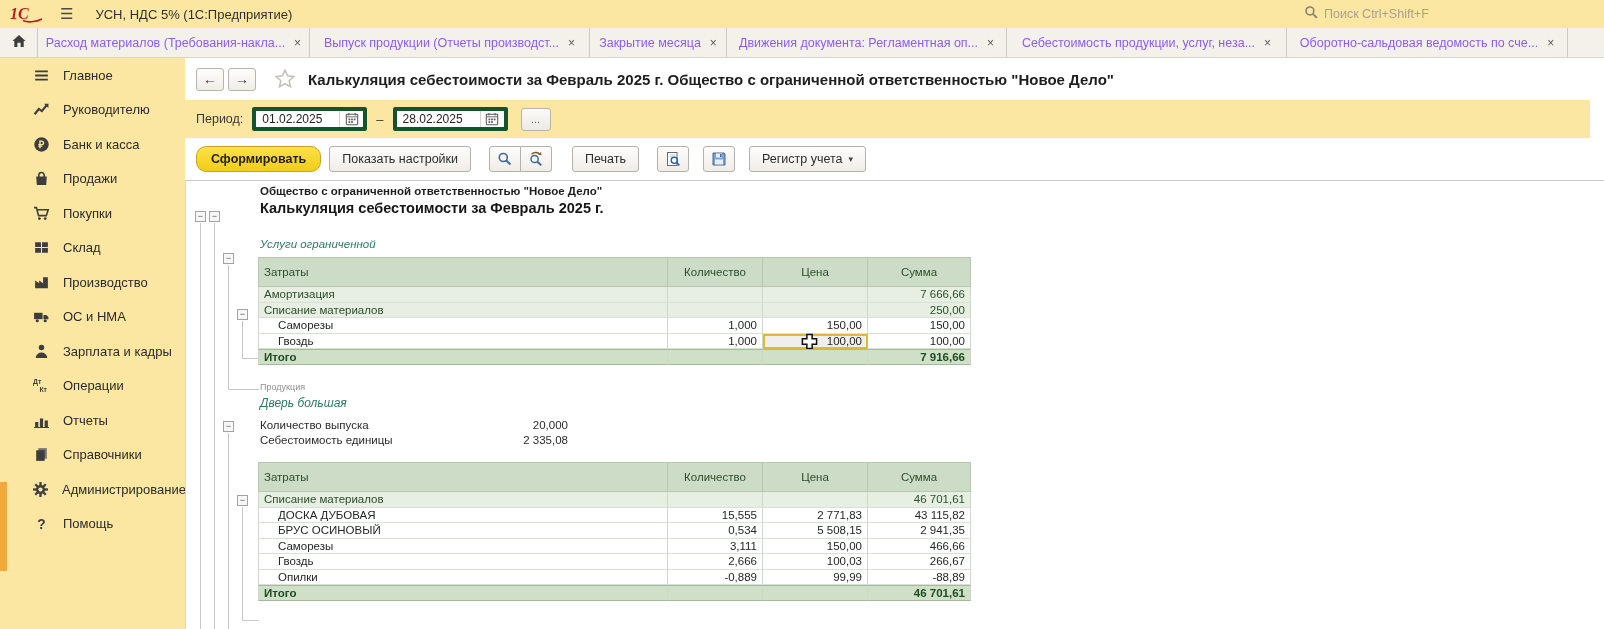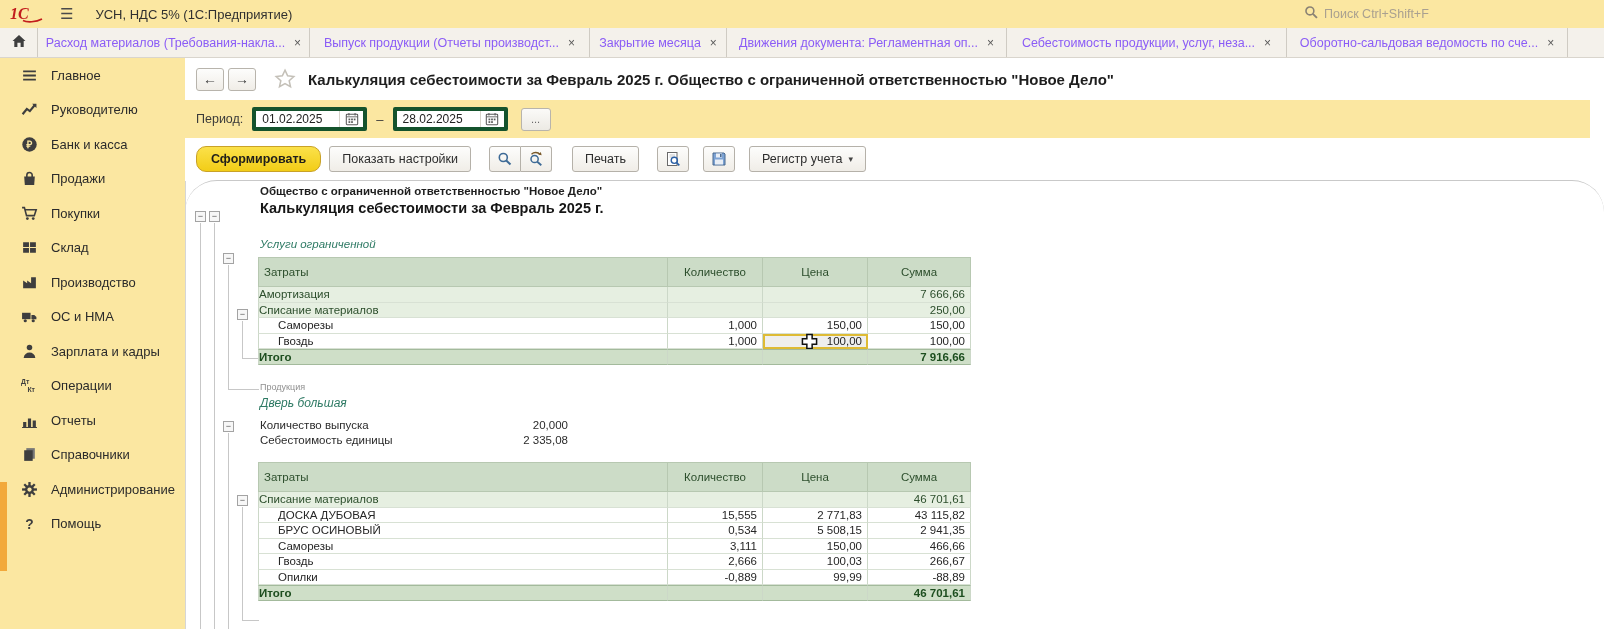--- a/index.html
+++ b/index.html
@@ -25,21 +25,21 @@
     border-right:1px solid #cfcbc3; cursor:pointer; }
   .tab { height:100%; display:flex; align-items:center; justify-content:center; gap:9px;
     border-right:1px solid #cfcbc3; padding:0 6px; cursor:pointer; overflow:hidden; }
   .tab .tab-label { font-size:12.5px; color:#8b5cf6; white-space:nowrap; overflow:hidden; }
   .tab .tab-close { font-size:12px; color:#5a5a5a; cursor:pointer; flex:0 0 auto; }
   .tab:nth-of-type(2){width:272px}.tab:nth-of-type(3){width:280px}.tab:nth-of-type(4){width:137px}
   .tab:nth-of-type(5){width:280px}.tab:nth-of-type(6){width:280px}.tab:nth-of-type(7){width:281px}
 
   
   #sidebar { position:absolute; left:0; top:58px; width:185px; height:571px; background:#fbe7a1; }
-  .side-item { display:flex; align-items:center; gap:13px; height:34.5px; padding-left:20px; cursor:pointer; }
+  .side-item { display:flex; align-items:center; gap:13px; height:34.5px; padding-left:32px; cursor:pointer; }
   .side-item .side-icon { width:18px; display:flex; justify-content:center; }
   .side-item .side-label { font-size:13px; color:#2b2b2b; }
   #side-scroll { position:absolute; left:0; top:482px; width:7px; height:89px; background:#f2a93b; }
 
   
   #main { position:absolute; left:185px; top:58px; width:1419px; height:571px; background:#fff; }
 
   #nav-row { position:absolute; left:0; top:0; width:100%; height:42px; display:flex; align-items:center; padding-left:11px; }
   .nav-btn { width:28px; height:23px; border:1px solid #b8b4ac; border-radius:3px;
     background:linear-gradient(#fdfdfc,#f0ede7); color:#3c3c3c; font-size:14px; line-height:21px;
@@ -71,21 +71,21 @@
     font-weight:bold; color:#201f1a; padding:0 14px;border-radius:10px; }
   .icon-btn { padding:0 7px; }
   .btn-group { display:flex; }
   .btn-group .tb-btn:first-child { border-radius:3px 0 0 3px; }
   .btn-group .tb-btn:last-child { border-radius:0 3px 3px 0; border-left:none; }
   .gap8{width:8px}.gap18{width:18px}.gap20{width:20px}.gap14{width:14px}
   .caret { font-size:9px; margin-left:6px; color:#444; }
 
   
   #report { position:absolute; left:0; top:122px; width:100%; height:449px;
-    border-top:1px solid #c9c9c9; background:#fff;border-radius:32px; }
+    border-top:1px solid #c9c9c9; background:#fff; }
   #tree-margin { position:absolute; left:0; top:0; width:73px; height:100%; border-left:1px solid #d6d6d6; }
   .tline { position:absolute; background:#c7c7c7; }
   .tbox { position:absolute; width:11px; height:11px; border:1px solid #a3a3a3; background:#f7f7f7;
     color:#555; font-size:9px; line-height:9px; text-align:center; cursor:pointer; z-index:2; }
   .tbox::before { content:"−"; }
 
   #report-content { position:absolute; left:73px; top:0; width:1100px; height:100%; }
   #org-line   { position:absolute; left:2px; top:4px;  font-size:11.5px; font-weight:bold; color:#1e1e1e; }
   #rep-title  { position:absolute; left:2px; top:19px; font-size:14.5px; font-weight:bold; color:#161616; }
   #section1   { position:absolute; left:2px; top:57px; font-size:11.5px; font-style:italic; color:#2e7a64; }
@@ -99,21 +99,21 @@
   .rtable { position:absolute; left:0; width:713px; }
   #table1 { top:76px; } #table2 { top:281px; }
   .trow { display:grid; grid-template-columns:410px 95px 105px 103px; }
   .hrow .cell { background:#ccdcc7; color:#2c4e2c; font-size:11.5px; height:30px;
     display:flex; align-items:center; border-right:1px solid #b7c8b1; border-top:1px solid #b7c8b1;
     border-bottom:1px solid #b7c8b1; }
   .hrow .cell:first-child { border-left:1px solid #b7c8b1; padding-left:5px; }
   .hrow .cell.num { justify-content:center; }
   .drow .cell { height:15.5px; font-size:11.5px; display:flex; align-items:center;
     border-right:1px solid #ccd8c8; border-bottom:1px solid #d8e1d4; position:relative; }
-  .drow .cell:first-child { border-left:1px solid #ccd8c8; }
+  .drow .cell:first-child { border-left:1px solid #ccd8c8; padding-left:5px; }
   .drow .cell.num { justify-content:flex-end; padding-right:5px; }
   .drow.group .cell { background:#e6efe1; color:#2c4e2c; }
   .drow.detail .cell { background:#fff; color:#262626; }
   .drow.detail .cell:first-child { padding-left:19px; }
   .drow.total .cell { background:#cfdfc8; color:#1d4e1f; font-weight:bold;
     border-top:1px solid #a3ba9c; border-bottom:1px solid #a3ba9c; }
   .cell.sel { outline:2px solid #debb35; outline-offset:-2px; background:#efefee !important; }
   .cell-cursor { position:absolute; left:38px; top:-1px; pointer-events:none; }
 </style>
 </head>

